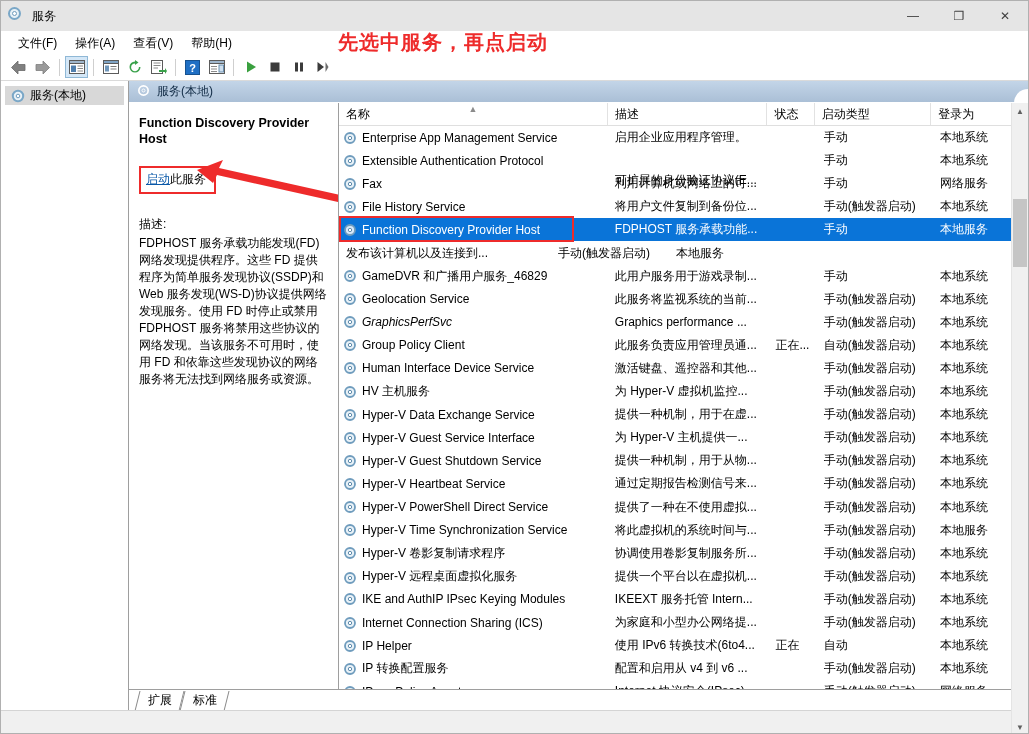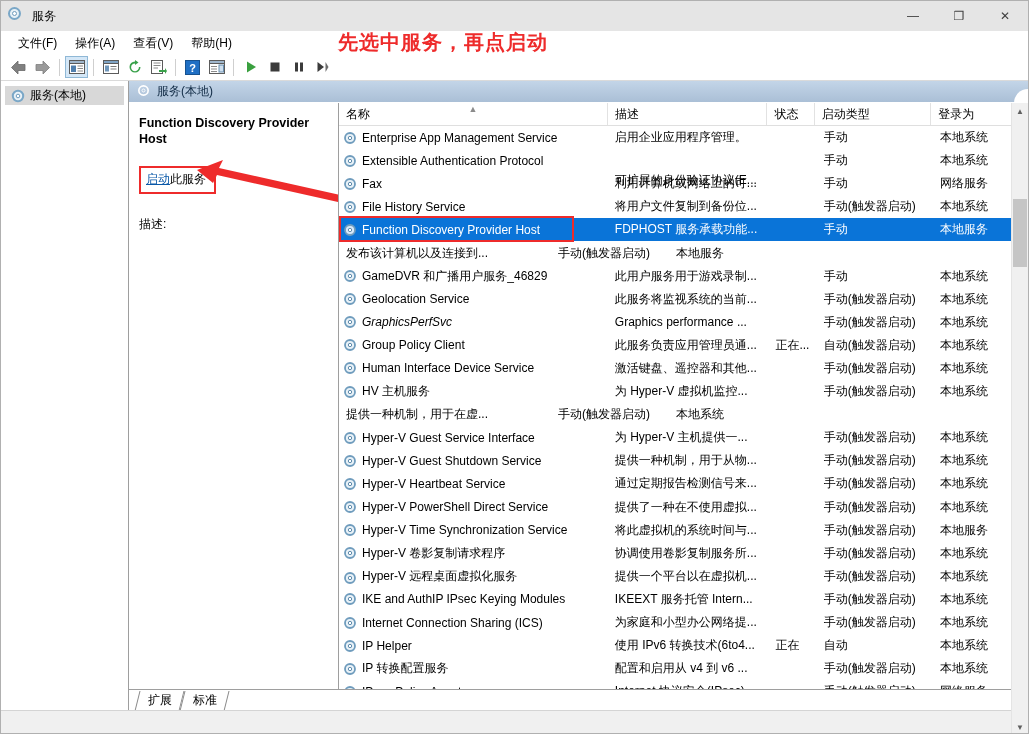--- a/index.html
+++ b/index.html
@@ -544,20 +544,21 @@
         <div class="detail">
           <div class="detail-title">Function Discovery Provider Host</div>
 
           <div class="start-link-wrap">
             <div class="start-link">
               <span class="lk">启动</span><span>此服务</span>
             </div>
           </div>
 
           <div class="desc-label">描述:</div>
+          <div class="desc-body">FDPHOST 服务承载功能发现(FD)网络发现提供程序。这些 FD 提供程序为简单服务发现协议(SSDP)和 Web 服务发现(WS-D)协议提供网络发现服务。使用 FD 时停止或禁用 FDPHOST 服务将禁用这些协议的网络发现。当该服务不可用时，使用 FD 和依靠这些发现协议的网络服务将无法找到网络服务或资源。</div>
 
           <svg class="arrow-svg" width="195" height="60" viewBox="0 0 195 60">
             <path d="M8 12 L34 2 L30 10 L192 46 L190 53 L28 17 L24 25 Z" fill="#ee2b2b"></path>
           </svg>
         </div>
 
         <div class="list-wrap">
 
           <div class="list-head">
             <div class="hcell c-name">
@@ -714,20 +715,27 @@
                       <circle cx="7" cy="7" r="1.7" fill="#ffffff" stroke="#5f8cad"></circle>
                     </svg></span>
                   <span>HV 主机服务</span>
                 </div>
                 <div class="cell desc" style="width: 162px;">为 Hyper-V 虚拟机监控...</div>
                 <div class="cell status" style="width: 48px;"></div>
                 <div class="cell start" style="width: 118px;">手动(触发器启动)</div>
                 <div class="cell logon" style="width: 81px;">本地系统</div>
               </div>
               <div class="row">
+                <div class="cell name" style="width: 273px;">
+                  <span class="svc-ico"><svg width="14" height="14" viewBox="0 0 14 14">
+                      <circle cx="7" cy="7" r="5" fill="#e9f2f8" stroke="#6f9cbd" stroke-width="1.8"></circle>
+                      <circle cx="7" cy="7" r="1.7" fill="#ffffff" stroke="#5f8cad"></circle>
+                    </svg></span>
+                  <span>Hyper-V Data Exchange Service</span>
+                </div>
                 <div class="cell desc" style="width: 162px;">提供一种机制，用于在虚...</div>
                 <div class="cell status" style="width: 48px;"></div>
                 <div class="cell start" style="width: 118px;">手动(触发器启动)</div>
                 <div class="cell logon" style="width: 81px;">本地系统</div>
               </div>
               <div class="row">
                 <div class="cell name" style="width: 273px;">
                   <span class="svc-ico"><svg width="14" height="14" viewBox="0 0 14 14">
                       <circle cx="7" cy="7" r="5" fill="#e9f2f8" stroke="#6f9cbd" stroke-width="1.8"></circle>
                       <circle cx="7" cy="7" r="1.7" fill="#ffffff" stroke="#5f8cad"></circle>

